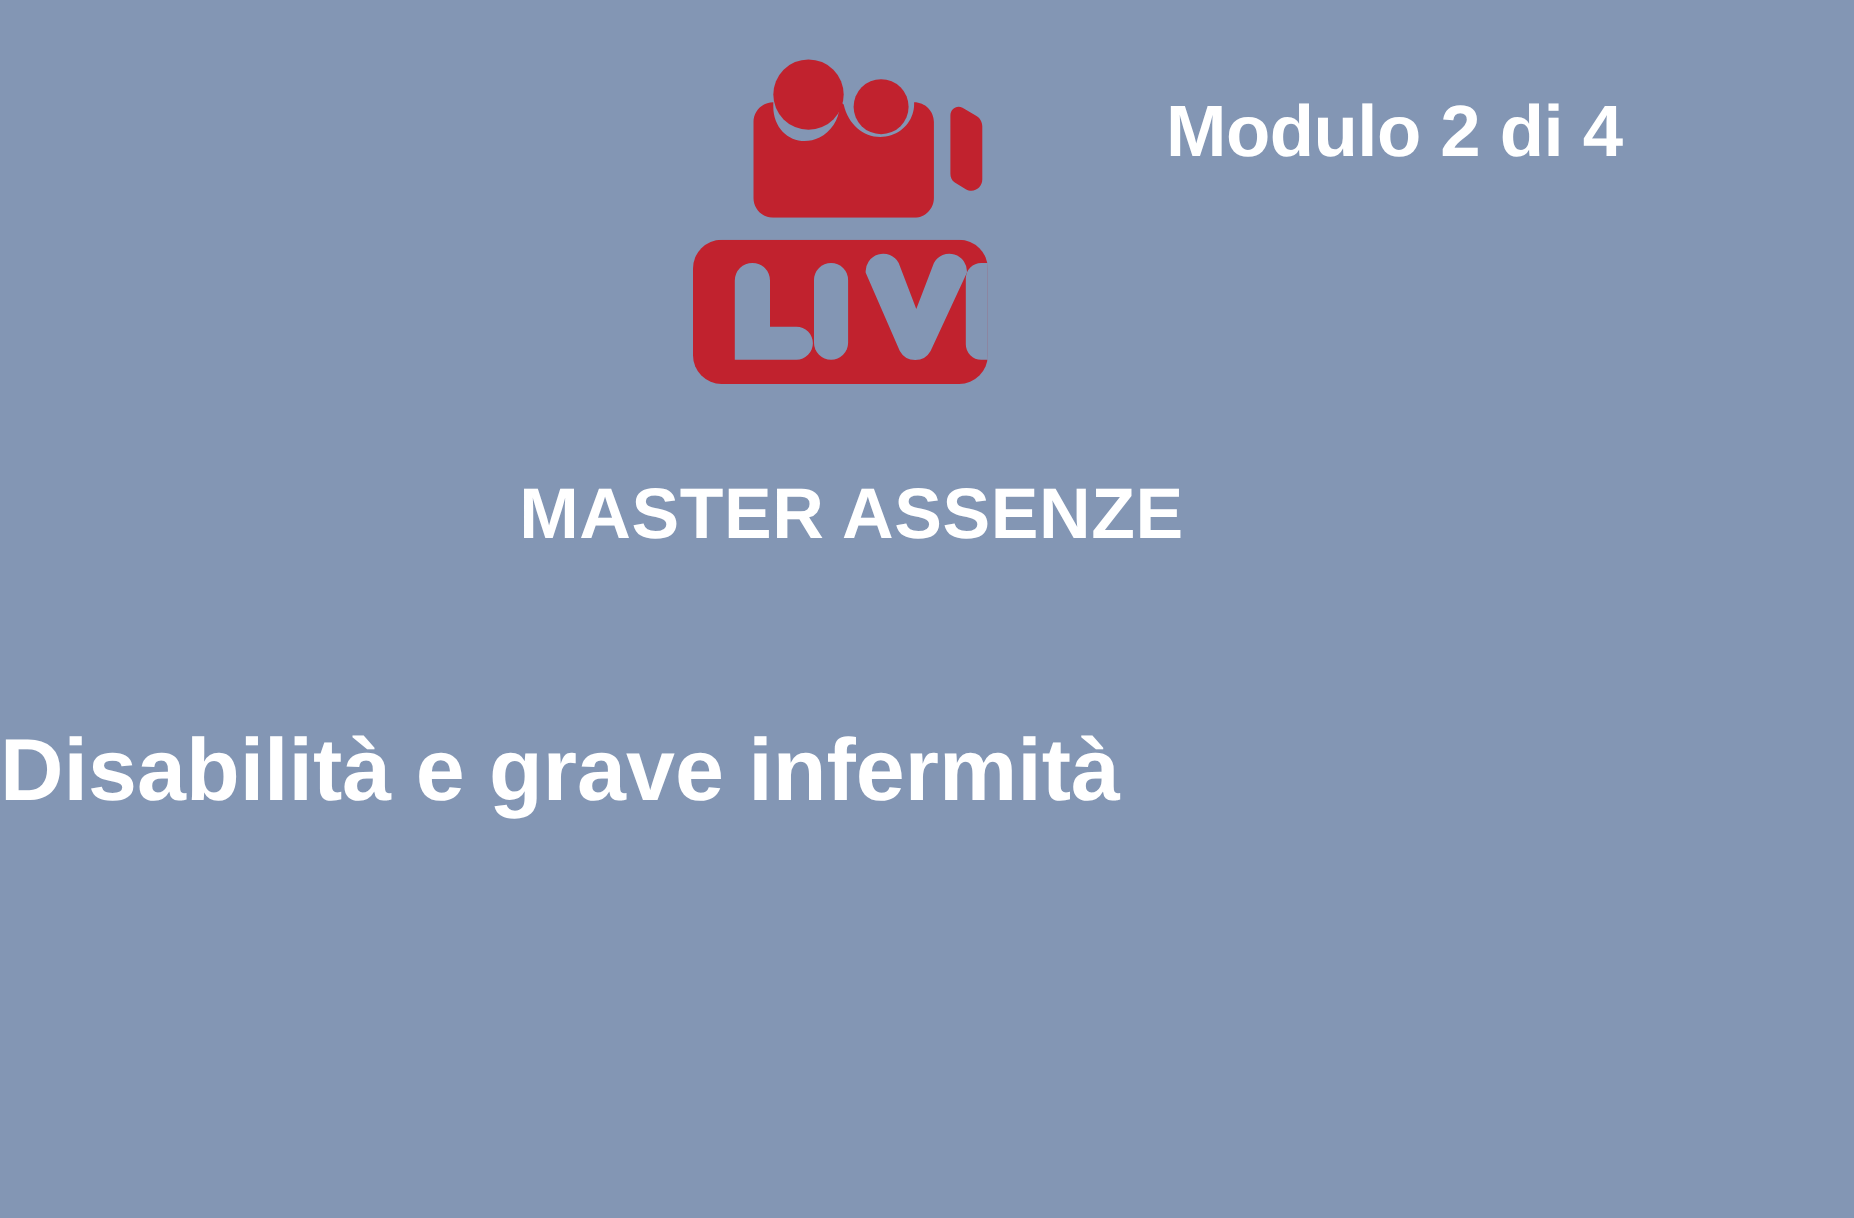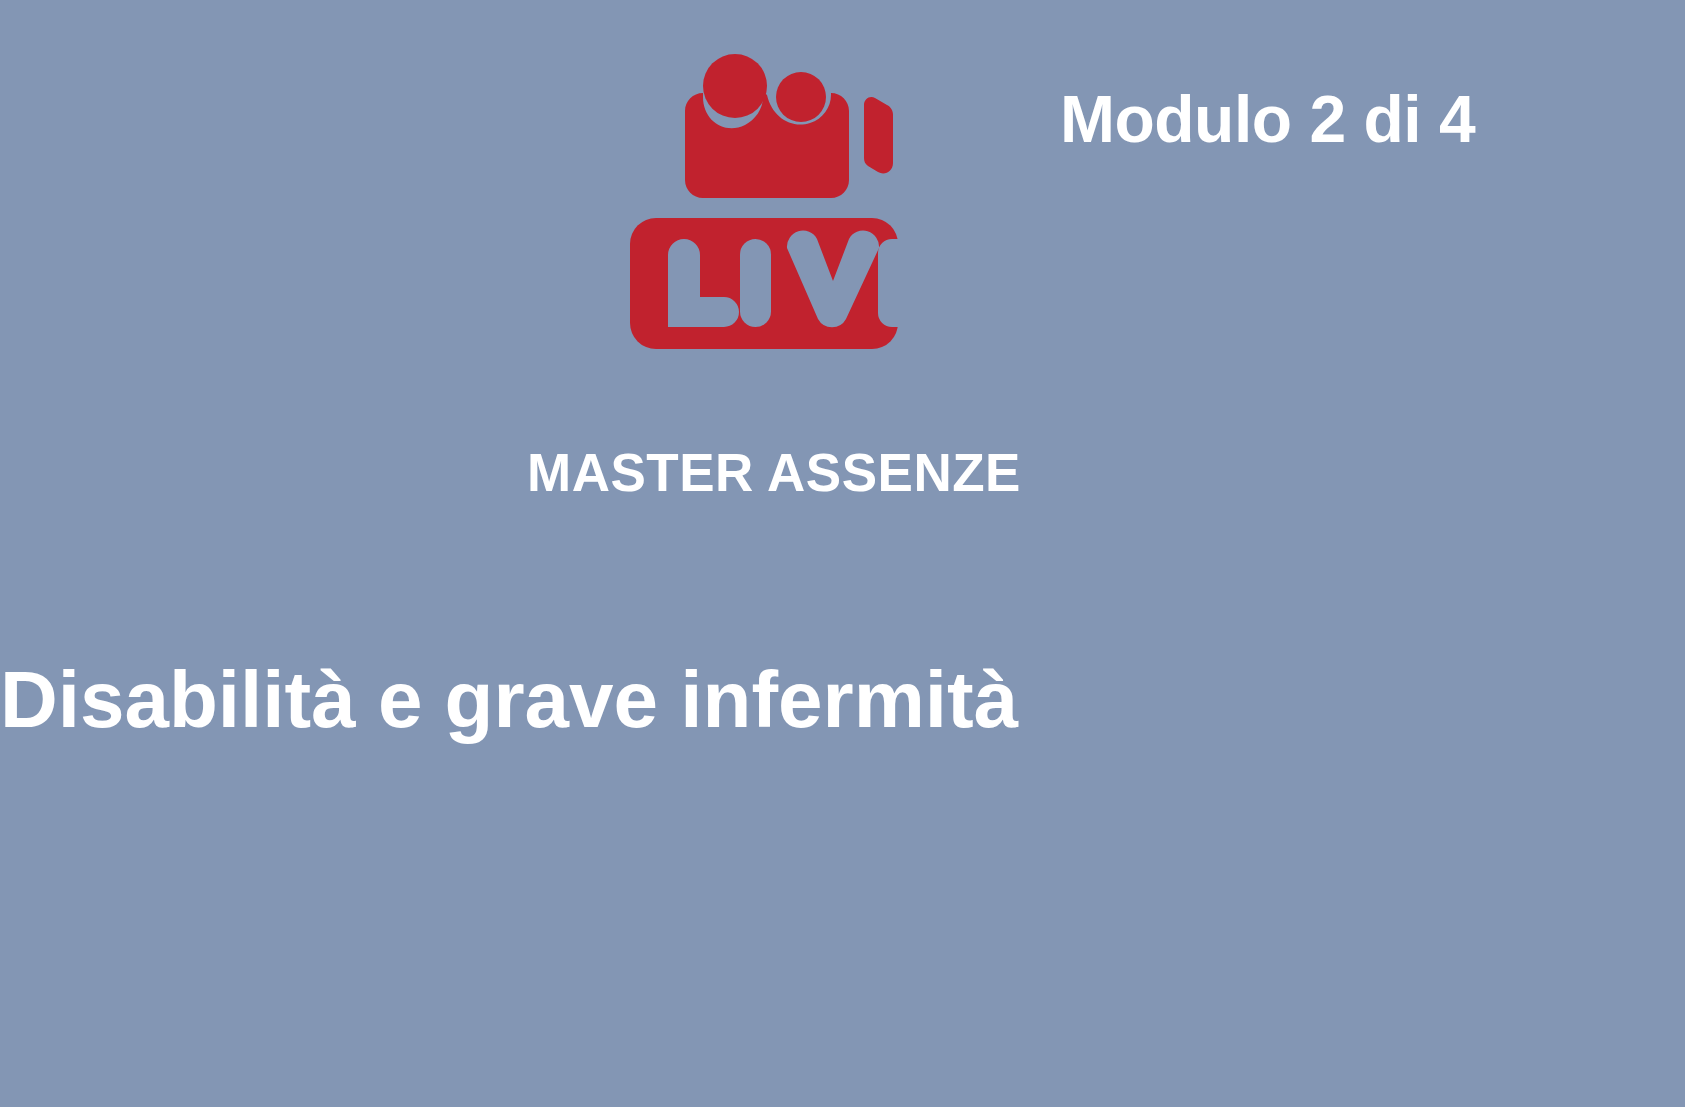--- a/index.html
+++ b/index.html
@@ -55,25 +55,25 @@
     color: #FFFFFF;
     font-size: 66px;
     font-weight: bold;
     letter-spacing: -0.5px;
     line-height: 1.0;
     white-space: nowrap;
   }
   #page-title {
     position: absolute;
     left: 0;
-    top: 446px;
+    top: 434px;
     width: 1548px;
     text-align: center;
     color: #FFFFFF;
-    font-size: 53px;
+    font-size: 65px;
     font-weight: bold;
     letter-spacing: 0.5px;
     line-height: 1.0;
     white-space: nowrap;
   }
   #page-subtitle {
     position: absolute;
     left: 0;
     top: 660px;
     width: 1548px;

